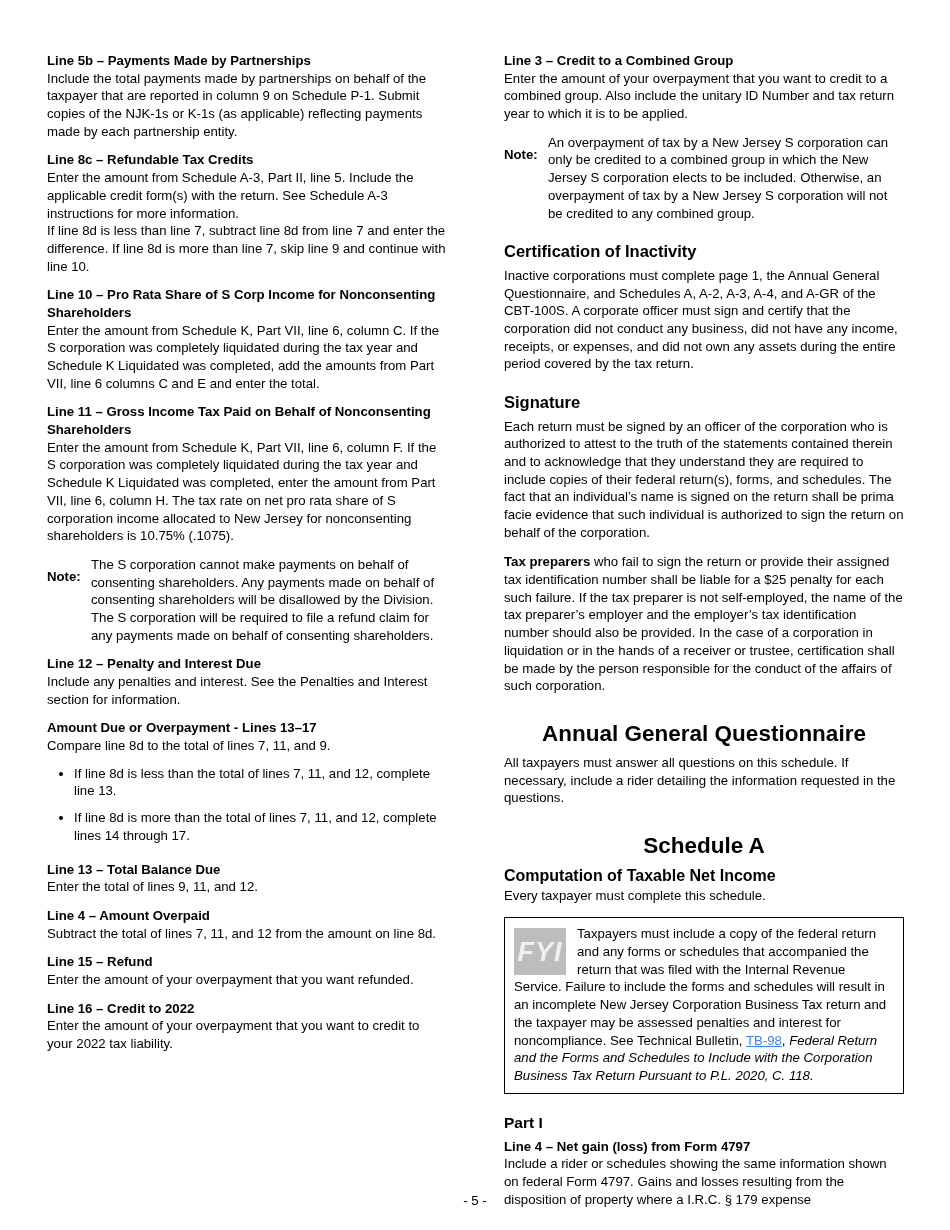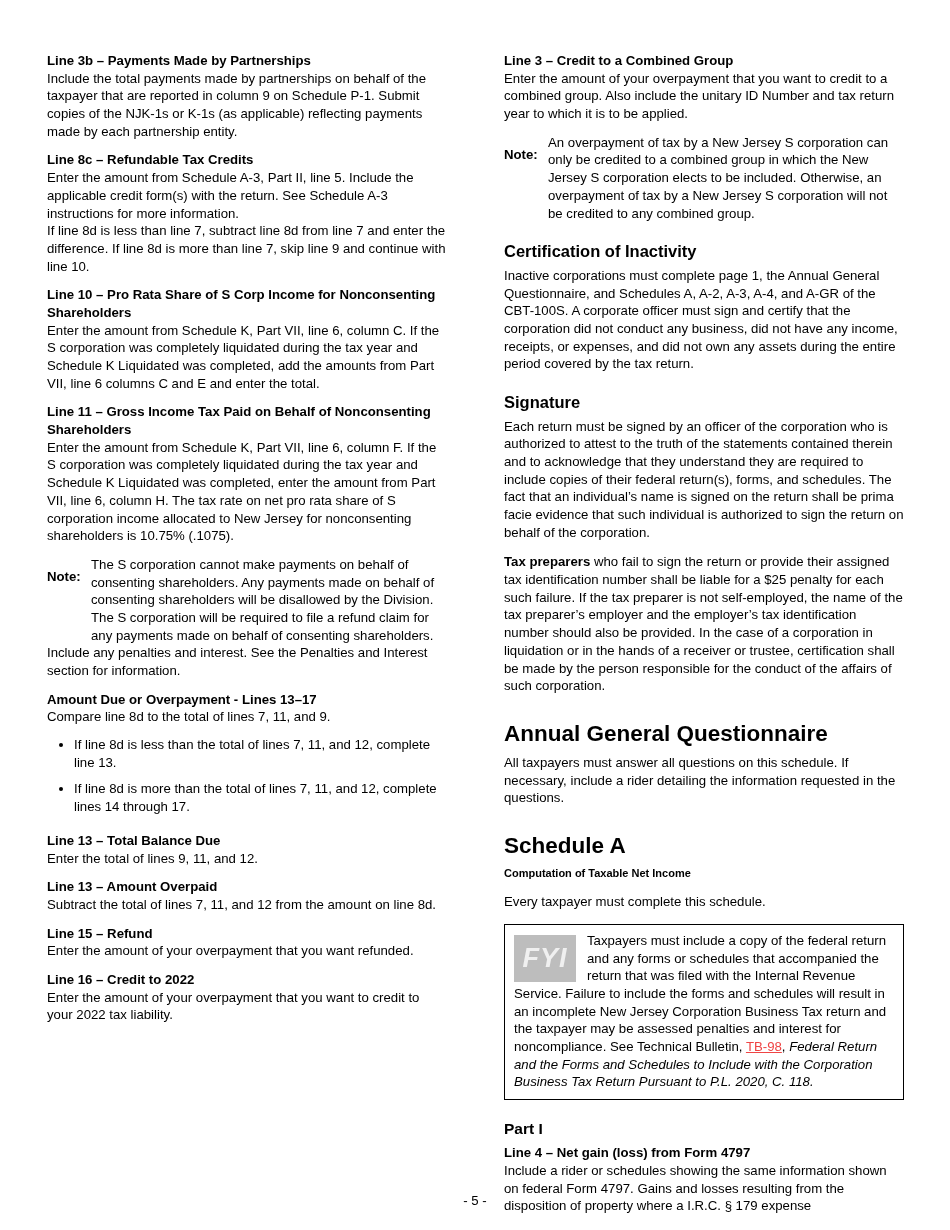--- a/index.html
+++ b/index.html
@@ -21,104 +21,105 @@
     font-size: 13.2px;
     line-height: 1.34;
   }
   p { margin: 0; }
   
   .hs { font-size: 13.2px; font-weight: bold; margin: 11px 0 0 0; line-height: 1.34; }
   .hs.first { margin-top: 0; }
   
   .hm { font-size: 16.5px; font-weight: bold; margin: 19px 0 5px 0; line-height: 1.25; }
   
-  .hl { font-size: 22.5px; font-weight: bold; margin: 25px 0 7px 0; line-height: 1.2; }
+  .hl { font-size: 22.5px; font-weight: bold; margin: 25px 0 7px 0; line-height: 1.2; text-align: center; }
   
-  .hsub { font-size: 11px; font-weight: bold; margin: 3px 0 13px 0; line-height: 1.3; }
+  .hsub { font-size: 16px; font-weight: bold; margin: 3px 0 0 0; line-height: 1.3; }
   
   .hpart { font-size: 15.5px; font-weight: bold; margin: 19px 0 0 0; line-height: 1.3; }
   .hs.after-part { margin-top: 5px; }
   .note { position: relative; padding-left: 44px; margin-top: 11px; }
   .note .note-label { position: absolute; left: 0; top: 12px; font-weight: bold; }
   .gap { margin-top: 12px; }
   ul.bullets { margin: 10px 0 16px 0; padding-left: 27px; }
   ul.bullets li { margin-bottom: 9px; }
   ul.bullets li:last-child { margin-bottom: 0; }
   .fyi-box {
     border: 1px solid #000000;
     padding: 7px 9px 8px 9px;
     margin-top: 13px;
     overflow: hidden;
   }
   .fyi-icon {
     float: left;
-    width: 62px;
+    width: 52px;
     height: 47px;
     background: #bdbdbd;
     color: #f0f0f0;
     font-weight: bold;
     font-style: italic;
     font-size: 27px;
     letter-spacing: 1px;
     display: flex;
     align-items: center;
     justify-content: center;
     margin: 3px 11px 3px 0;
   }
-  .link { color: #ef4444; text-decoration: underline; cursor: pointer; }
+  .link { color: #3b82f6; text-decoration: underline; cursor: pointer; }
   .page-number {
     position: absolute;
     left: 0;
     right: 0;
     bottom: 22px;
     text-align: center;
     font-size: 13.2px;
     color: #000000;
   }
 </style>
 </head>
 <body>
 
 <div class="page">
   <div class="columns">
 
     <div class="col">
-      <h4 class="hs first">Line 3b – Payments Made by Partnerships</h4>
+      <h4 class="hs first">Line 5b – Payments Made by Partnerships</h4>
       <p>Include the total payments made by partnerships on behalf of the taxpayer that are reported in column 9 on Schedule P-1. Submit copies of the NJK-1s or K-1s (as applicable) reflecting payments made by each partnership entity.</p>
 
       <h4 class="hs">Line 8c – Refundable Tax Credits</h4>
       <p>Enter the amount from Schedule A-3, Part II, line 5. Include the applicable credit form(s) with the return. See Schedule A-3 instructions for more information.</p>
 
       <p>If line 8d is less than line 7, subtract line 8d from line 7 and enter the difference. If line 8d is more than line 7, skip line 9 and continue with line 10.</p>
 
       <h4 class="hs">Line 10 – Pro Rata Share of S Corp Income for Nonconsenting Shareholders</h4>
       <p>Enter the amount from Schedule K, Part VII, line 6, column C. If the S corporation was completely liquidated during the tax year and Schedule K Liquidated was completed, add the amounts from Part VII, line 6 columns C and E and enter the total.</p>
 
       <h4 class="hs">Line 11 – Gross Income Tax Paid on Behalf of Nonconsenting Shareholders</h4>
       <p>Enter the amount from Schedule K, Part VII, line 6, column F. If the S corporation was completely liquidated during the tax year and Schedule K Liquidated was completed, enter the amount from Part VII, line 6, column H. The tax rate on net pro rata share of S corporation income allocated to New Jersey for nonconsenting shareholders is 10.75% (.1075).</p>
 
       <div class="note">
         <span class="note-label">Note:</span>
         <span>The S corporation cannot make payments on behalf of consenting shareholders. Any payments made on behalf of consenting shareholders will be disallowed by the Division. The S corporation will be required to file a refund claim for any payments made on behalf of consenting shareholders.</span>
       </div>
 
+      <h4 class="hs">Line 12 – Penalty and Interest Due</h4>
       <p>Include any penalties and interest. See the Penalties and Interest section for information.</p>
 
       <h4 class="hs">Amount Due or Overpayment - Lines 13–17</h4>
       <p>Compare line 8d to the total of lines 7, 11, and 9.</p>
 
       <ul class="bullets">
         <li>If line 8d is less than the total of lines 7, 11, and 12, complete line 13.</li>
         <li>If line 8d is more than the total of lines 7, 11, and 12, complete lines 14 through 17.</li>
       </ul>
 
       <h4 class="hs">Line 13 – Total Balance Due</h4>
       <p>Enter the total of lines 9, 11, and 12.</p>
 
-      <h4 class="hs">Line 13 – Amount Overpaid</h4>
+      <h4 class="hs">Line 4 – Amount Overpaid</h4>
       <p>Subtract the total of lines 7, 11, and 12 from the amount on line 8d.</p>
 
       <h4 class="hs">Line 15 – Refund</h4>
       <p>Enter the amount of your overpayment that you want refunded.</p>
 
       <h4 class="hs">Line 16 – Credit to 2022</h4>
       <p>Enter the amount of your overpayment that you want to credit to your 2022 tax liability.</p>
     </div>
 
     <div class="col">

